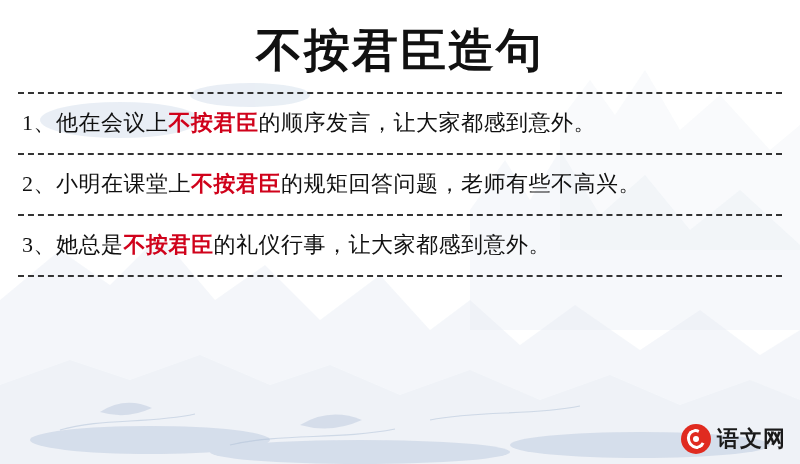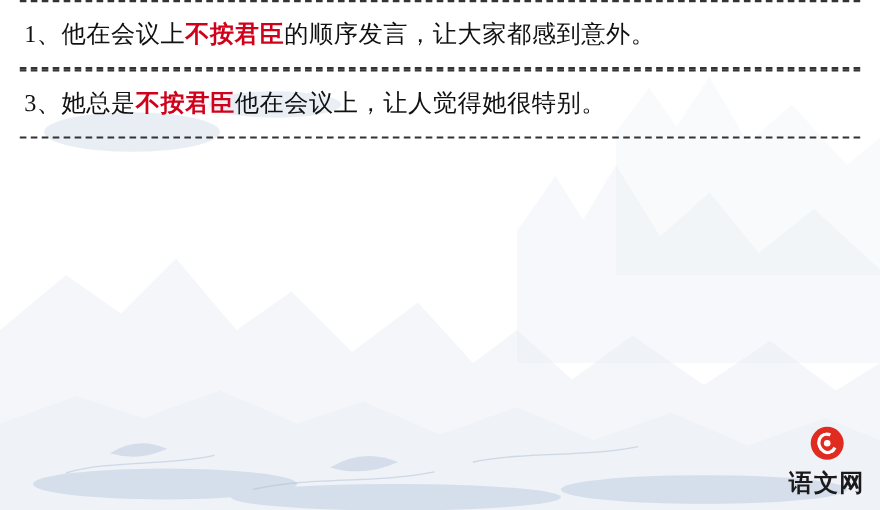--- a/index.html
+++ b/index.html
@@ -68,21 +68,20 @@
 
   
   #logo {
     position: absolute;
     right: 14px;
     bottom: 10px;
     display: flex;
     align-items: center;
     gap: 6px;
     z-index: 2;
-    flex-direction: column;
   }
   #logo .mark {
     width: 30px;
     height: 30px;
     border-radius: 50%;
     background: #e02b20;
     position: relative;
     display: inline-block;
   }
   #logo .mark::before {
@@ -141,34 +140,38 @@
     <path d="M300 425 q30 -18 62 -5 q-31 14 -62 5 Z"></path>
   </g>
   <g fill="#dbe4ef" opacity="0.6">
     <ellipse cx="120" cy="120" rx="80" ry="18"></ellipse>
     <ellipse cx="250" cy="95" rx="60" ry="12"></ellipse>
   </g>
 </svg>
 
 <div id="page">
 
+  <div id="title">不按君臣造句</div>
 
   <div class="divider"></div>
 
   <div class="sentence">
     <span>1、</span><span>他在会议上</span><span class="kw">不按君臣</span><span>的顺序发言，让大家都感到意外。</span>
   </div>
 
   <div class="divider"></div>
 
+  <div class="sentence">
+    <span>2、</span><span>小明在课堂上</span><span class="kw">不按君臣</span><span>的规矩回答问题，老师有些不高兴。</span>
+  </div>
 
   <div class="divider"></div>
 
   <div class="sentence">
-    <span>3、</span><span>她总是</span><span class="kw">不按君臣</span><span>他在会议上，让人觉得她很特别。</span>
+    <span>3、</span><span>她总是</span><span class="kw">不按君臣</span><span>的礼仪行事，让大家都感到意外。</span>
   </div>
 
   <div class="divider"></div>
 
 </div>
 
 <div id="logo">
   <span class="mark"></span>
   <span class="logo-text">语文网</span>
 </div>

